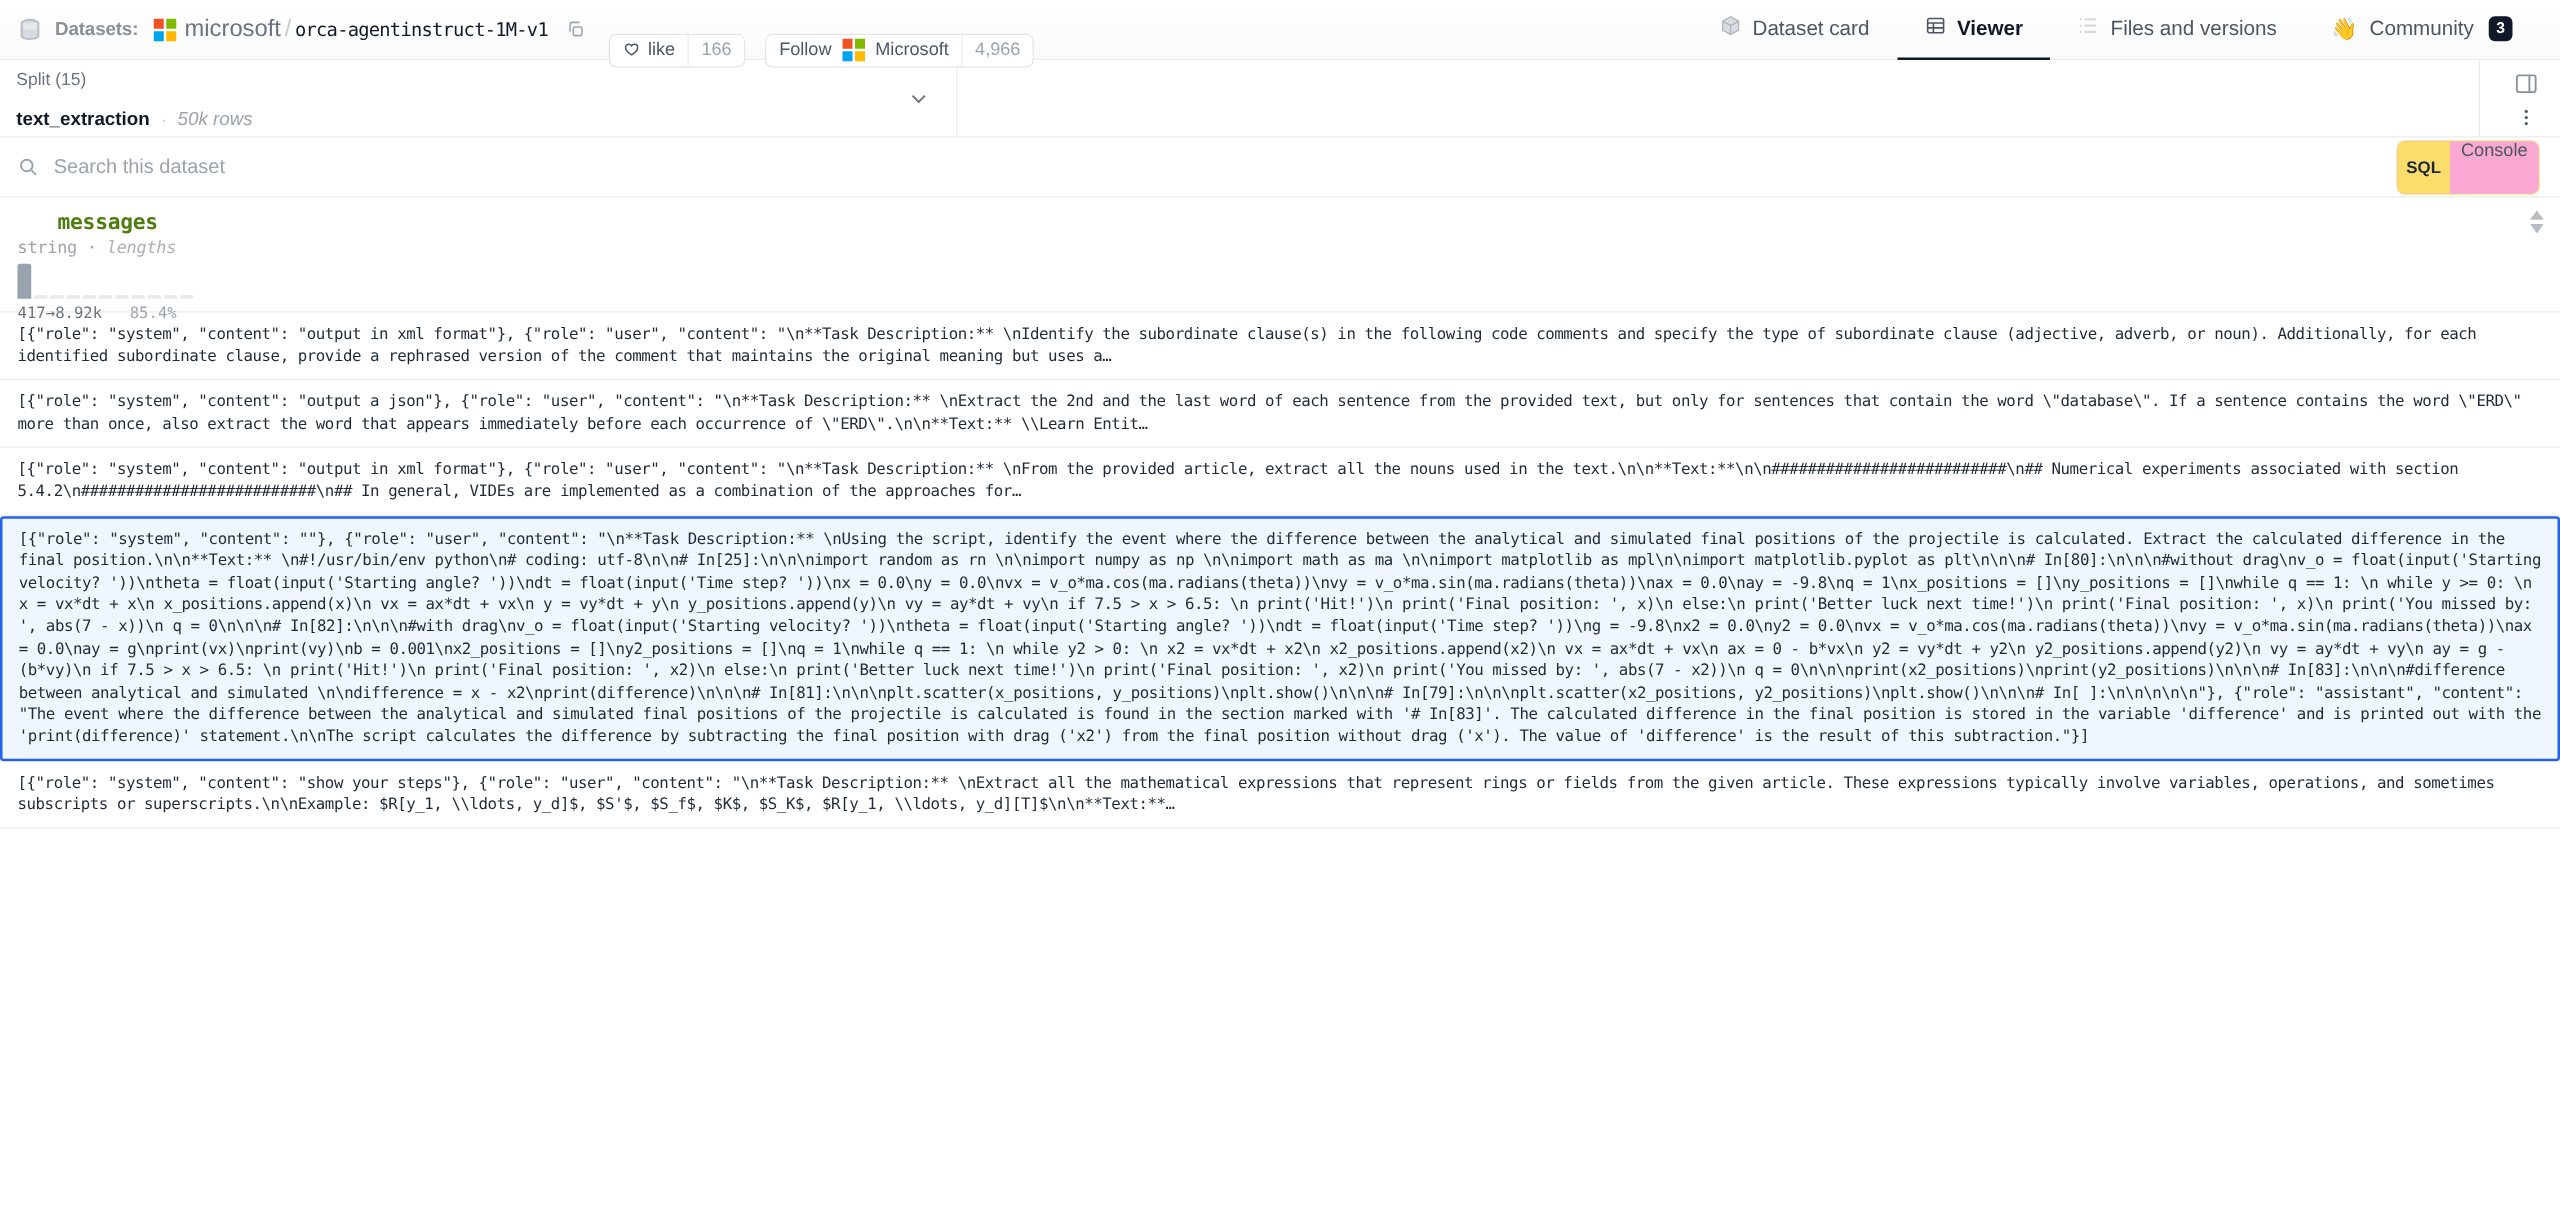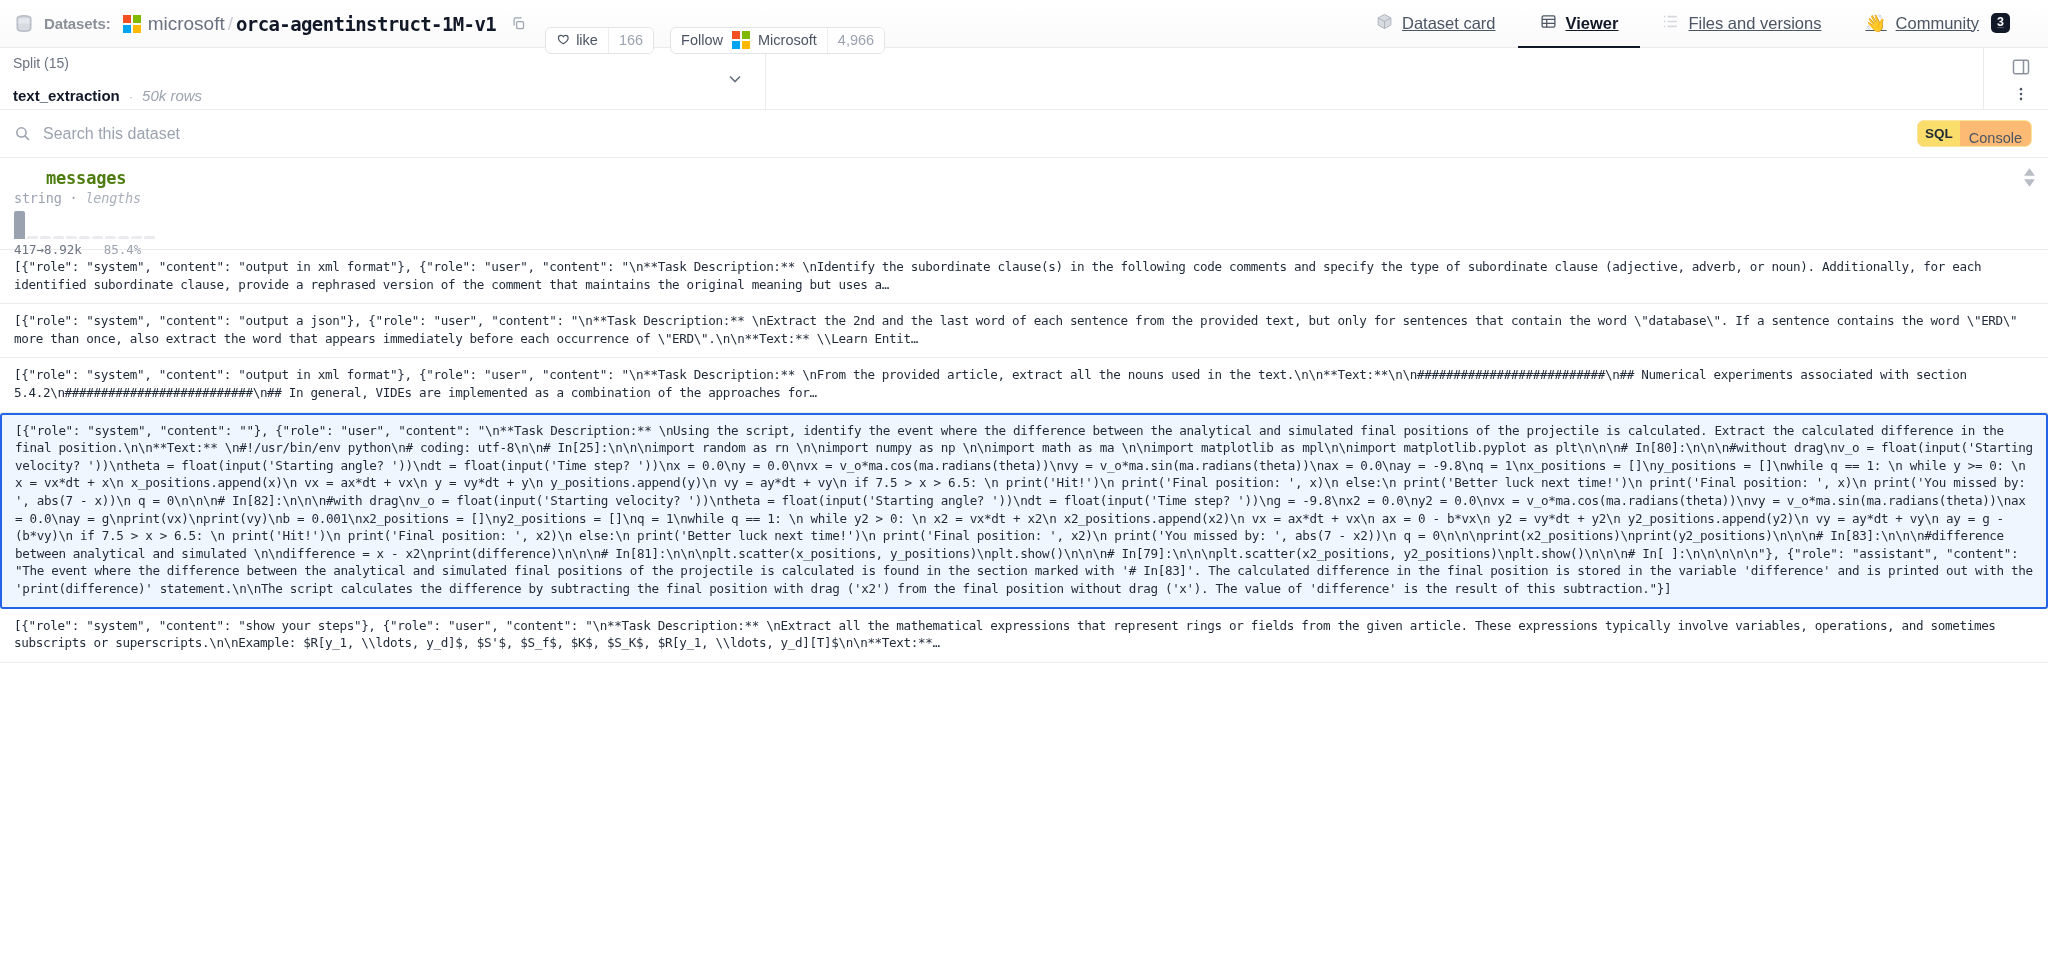--- a/index.html
+++ b/index.html
@@ -30,21 +30,21 @@
     gap: 2px; margin: 0 7px 0 12px; vertical-align: -1px;
   }
   .ms-logo i { display: block; width: 8px; height: 8px; }
   .ms-logo i:nth-child(1){ background:#f25022; }
   .ms-logo i:nth-child(2){ background:#7fba00; }
   .ms-logo i:nth-child(3){ background:#00a4ef; }
   .ms-logo i:nth-child(4){ background:#ffb900; }
   .org-name { font-size: 19px; color: #6b7280; font-weight: 400; }
   .slash { font-size: 19px; color: #c7cad1; margin: 0 3px; font-weight: 300; }
   .repo-name {
-    font-size: 19px; font-weight: 700; color: #111827;
+    font-size: 15px; font-weight: 400; color: #111827;
     font-family: "DejaVu Sans Mono", monospace; letter-spacing: -.6px;
   }
   .copy-btn {
     margin-left: 11px; width: 22px; height: 22px; display:flex;
     align-items:center; justify-content:center; cursor:pointer; flex:none;
   }
 
   .pill {
     display: flex; align-items: center; height: 27px;
     border: 1px solid #e2e4e8; border-radius: 6px;
@@ -60,21 +60,21 @@
   }
   .heart { width: 14px; height: 14px; }
 
   .nav-tabs {
     position: absolute; right: 16px; top: 0; height: 48px;
     display: flex; align-items: stretch; gap: 0;
   }
   .nav-tab {
     display: flex; align-items: center; gap: 9px;
     padding: 0 22px; font-size: 16.5px; color: #4b5563; cursor: pointer;
-    border-bottom: 2px solid transparent; height: 48px; text-decoration: underline;
+    border-bottom: 2px solid transparent; height: 48px;
   }
   .nav-tab.active { color: #111827; font-weight: 700; border-bottom-color: #111827; }
   .badge-dark {
     background: #111827; color: #fff; font-size: 12.5px; font-weight: 700;
     border-radius: 5px; padding: 2px 6px; margin-left: 3px; line-height: 1.25;
   }
 
   
   .split-row {
     height: 62px; display: flex; align-items: stretch;
@@ -106,22 +106,22 @@
     height: 48px; display: flex; align-items: center;
     border-bottom: 1px solid #ebebeb; padding: 0 16px 0 14px; position: relative;
   }
   .search-icon { width: 17px; height: 17px; margin-right: 12px; flex: none; }
   .search-input {
     border: none; outline: none; font-size: 16px; color: #9ca3af;
     font-family: "Liberation Sans", sans-serif; flex: 1; background: transparent;
   }
   .search-input::placeholder { color: #9ca3af; }
   .sql-btn {
-    display: flex; align-items: flex-end; height: 27px;
-    border-radius: 7px; background: #fdba74; overflow: hidden;
+    display: flex; align-items: flex-start; height: 44px;
+    border-radius: 7px; background: #f9a8d4; overflow: hidden;
     border: 1px solid #fbe699; cursor: pointer; flex: none;
   }
   .sql-tag {
     background: #fadd6b; color: #1f2937; font-weight: 700; font-size: 13.5px;
     padding: 0 7px; height: 100%; display: flex; align-items: center;
     font-family: "Liberation Sans", sans-serif;
   }
   .sql-text { padding: 0 9px; font-size: 14.5px; color: #4b5563; }
 
   

